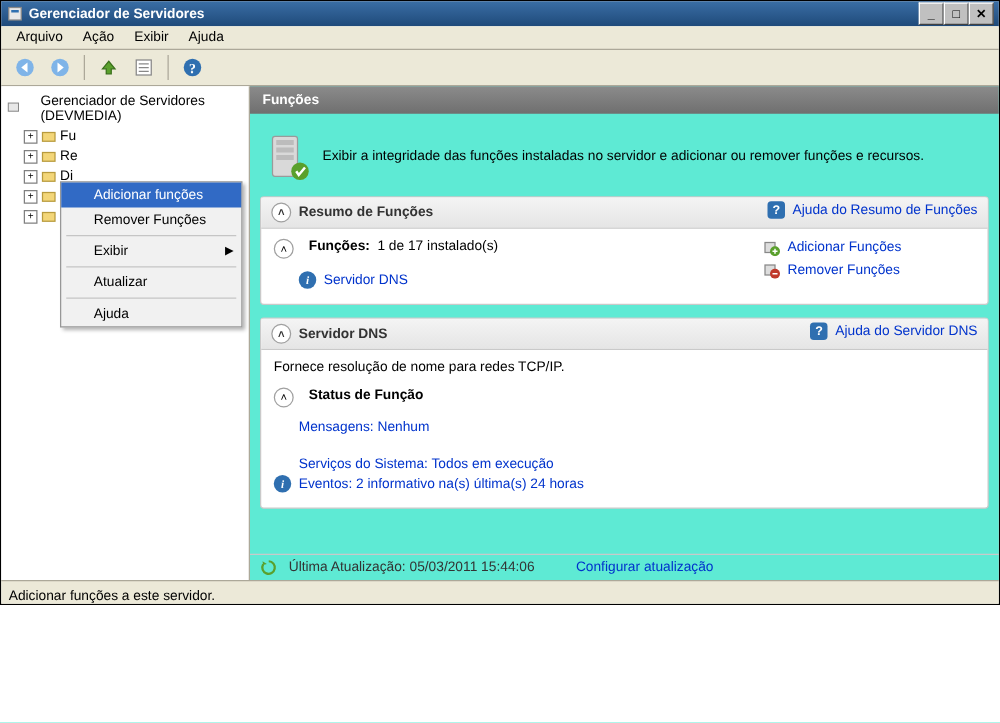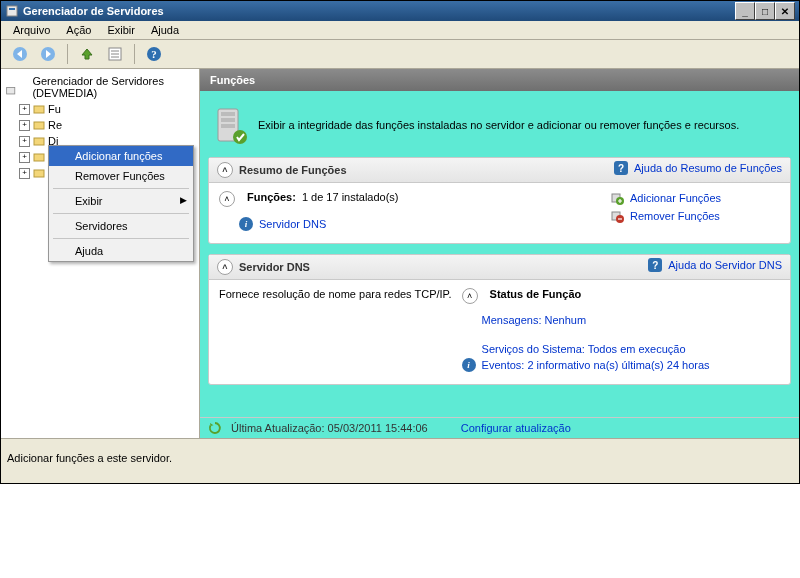--- a/index.html
+++ b/index.html
@@ -9,21 +9,21 @@
   .titlebar .title{flex:1}
   .winbtns{display:flex;gap:0}
   .winbtn{width:18px;height:16px;background:#c0c0c0;border:1px solid #fff;border-right-color:#404040;border-bottom-color:#404040;display:flex;align-items:center;justify-content:center;color:#000;font-size:10px;font-family:Arial}
   .menubar{height:18px;background:#ece9d8;display:flex;align-items:center;padding:0 4px;border-bottom:1px solid #aca899}
   .menubar span{padding:20px 8px;cursor:default}
   .toolbar{height:28px;background:#ece9d8;display:flex;align-items:center;padding:0 6px;gap:2px;border-bottom:1px solid #aca899}
   .tbtn{width:24px;height:24px;border:1px solid transparent;display:flex;align-items:center;justify-content:center;border-radius:2px}
   .sep{width:1px;height:20px;background:#aca899;margin:0 4px}
   .body{flex:1;display:flex;min-height:0}
   .tree{width:198px;background:#fff;border-right:1px solid #aca899;position:relative;padding:4px 0}
-  .tree-root{padding:2px 4px;display:flex;align-items:flex-end;gap:16px}
+  .tree-root{padding:2px 4px;display:flex;align-items:center;gap:16px}
   .tree-item{padding:1px 4px 1px 18px;display:flex;align-items:center;gap:2px}
   .plusbox{width:9px;height:9px;border:1px solid #808080;display:inline-flex;align-items:center;justify-content:center;font-size:8px;line-height:1;background:#fff}
   .ctx{position:absolute;top:76px;left:47px;width:144px;background:#f1f1f1;border:1px solid #979797;box-shadow:2px 2px 3px rgba(0,0,0,0.3);z-index:10}
   .ctx-item{padding:4px 20px 4px 26px;cursor:default;position:relative}
   .ctx-item.sel{background:#316ac5;color:#fff}
   .ctx-sep{height:1px;background:#c5c5c5;margin:2px 4px}
   .ctx-arrow{position:absolute;right:6px;top:4px;font-size:9px}
   .main{flex:1;display:flex;flex-direction:column;background:#5eead4;min-width:0}
   .main-header{height:22px;background:linear-gradient(#8b8b8b,#6f6f6f);color:#fff;font-weight:bold;display:flex;align-items:center;padding:0 10px}
   .main-scroll{flex:1;overflow:auto;padding:8px 8px 0 8px}
@@ -35,21 +35,21 @@
   .collapse{width:14px;height:14px;border:1px solid #a0a0a0;border-radius:8px;display:inline-flex;align-items:center;justify-content:center;font-size:9px;margin-right:6px;background:#fff}
   .panel-body{padding:8px 10px;display:flex}
   .leftcol{flex:1}
   .rightcol{width:170px}
   .link{color:#0033cc;cursor:pointer}
   .link-row{display:flex;align-items:center;gap:6px;margin-bottom:4px}
   .info-icon{width:14px;height:14px;border-radius:50%;background:#2f6fb0;color:#fff;display:inline-flex;align-items:center;justify-content:center;font-size:9px;font-weight:bold;font-style:italic;font-family:Georgia,serif}
   .help-icon{width:14px;height:14px;border-radius:3px;background:#2f6fb0;color:#fff;display:inline-flex;align-items:center;justify-content:center;font-size:10px;font-weight:bold}
   .small-icon{width:14px;height:14px;display:inline-block}
   .statusline{height:20px;border-top:1px solid #c9c9c9;display:flex;align-items:center;padding:0 8px;gap:9px;color:#333}
-  .statusbar{height:18px;background:#ece9d8;border-top:1px solid #aca899;display:flex;align-items:flex-start;padding:13px 6px}
+  .statusbar{height:18px;background:#ece9d8;border-top:1px solid #aca899;display:flex;align-items:flex-end;padding:0 6px}
   .refresh-icon{width:14px;height:14px;display:inline-block}
   svg{display:block}
 </style>
 </head>
 <body>
 
 <div class="window">
 
   <div class="titlebar">
     <span class="icon">
@@ -165,21 +165,21 @@
           </span>
           <span>Ar</span>
         </div>
 
       <div class="ctx">
         <div class="ctx-item sel">Adicionar funções</div>
         <div class="ctx-item">Remover Funções</div>
         <div class="ctx-sep"></div>
         <div class="ctx-item"><span>Exibir</span><span class="ctx-arrow">▶</span></div>
         <div class="ctx-sep"></div>
-        <div class="ctx-item">Servidores</div>
+        <div class="ctx-item">Atualizar</div>
         <div class="ctx-sep"></div>
         <div class="ctx-item">Ajuda</div>
       </div>
     </div>
 
     <div class="main">
       <div class="main-header">Funções</div>
 
       <div class="main-scroll">
 
@@ -245,21 +245,21 @@
 
         <div class="panel">
           <div class="panel-header">
             <span class="collapse">˄</span>
             <span>Servidor DNS</span>
             <span class="help link-row">
               <span class="help-icon">?</span>
               <span class="link">Ajuda do Servidor DNS</span>
             </span>
           </div>
-          <div class="panel-body" style="gap:10px">
+          <div class="panel-body" style="flex-direction:column;gap:10px">
             <div>Fornece resolução de nome para redes TCP/IP.</div>
             <div style="display:flex">
               <div class="leftcol">
                 <div style="display:flex;gap:6px;margin-bottom:10px">
                   <span class="collapse">˄</span>
                   <b>Status de Função</b>
                 </div>
                 <div class="link" style="padding-left:20px;margin-bottom:17px">Mensagens: Nenhum</div>
                 <div class="link" style="padding-left:20px;margin-bottom:3px">Serviços do Sistema: Todos em execução</div>
                 <div class="link-row" style="padding-left:20px">

